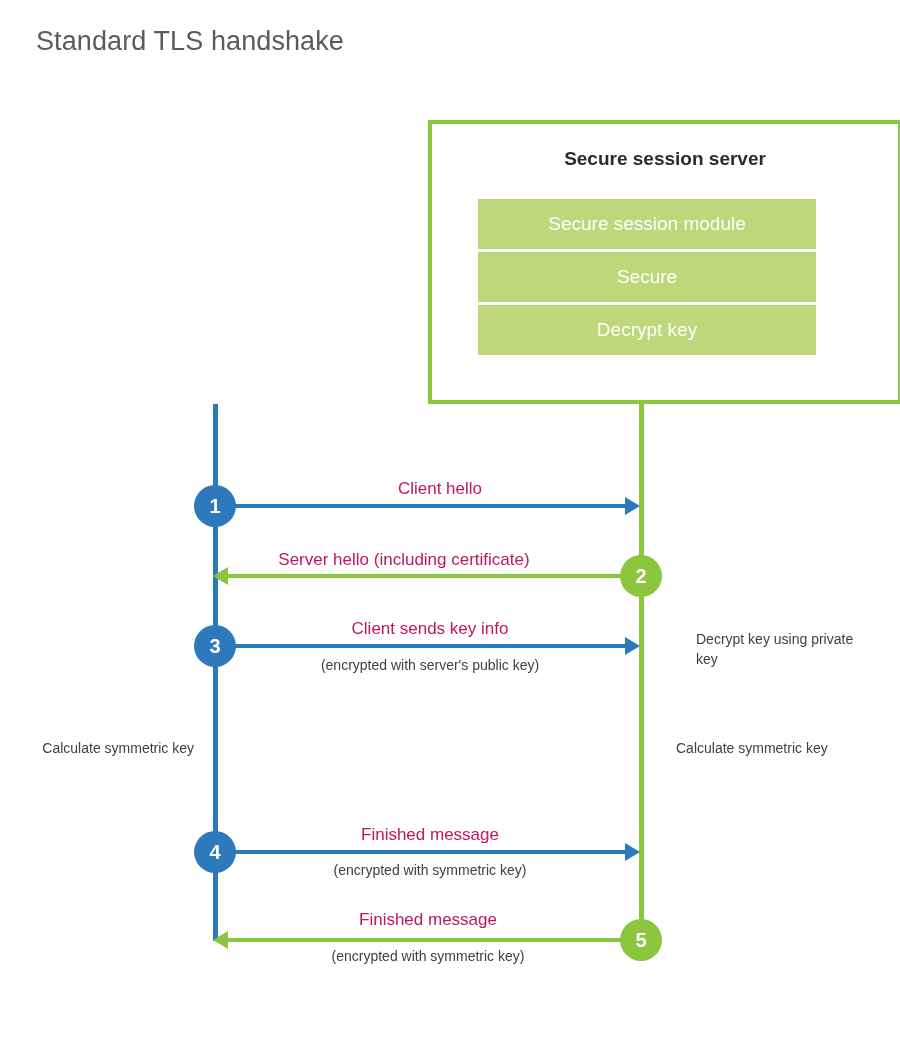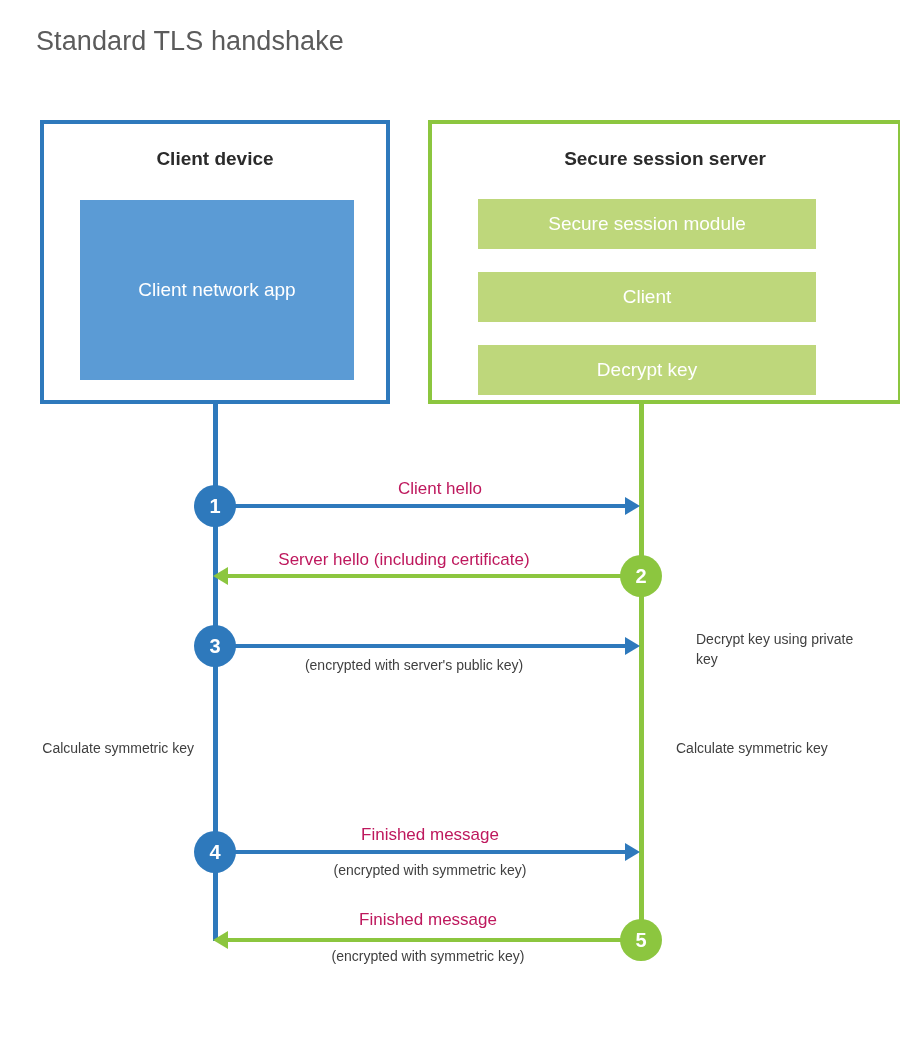--- a/index.html
+++ b/index.html
@@ -88,21 +88,21 @@
     width: 338px;
   }
   .server-bar {
     height: 50px;
     background: #BED77B;
     color: #ffffff;
     font-size: 19px;
     display: flex;
     align-items: center;
     justify-content: center;
-    margin-bottom: 23px;
+    margin-bottom: 3px;
   }
 
   
   .lifeline {
     position: absolute;
     width: 5px;
   }
   .lifeline.client {
     left: 213px;
     top: 404px;
@@ -171,51 +171,48 @@
   }
   .side-note.right-align { text-align: right; }
 </style>
 </head>
 <body>
 
 <div id="canvas">
 
   <div class="page-title">Standard TLS handshake</div>
 
-  <div class="entity-box client">
-    <div class="entity-title">Client device</div>
-    <div class="client-app">Client network app</div>
-  </div>
 
   <div class="entity-box server">
     <div class="entity-title">Secure session server</div>
     <div class="server-bars">
       <div class="server-bar">Secure session module</div>
-      <div class="server-bar">Client</div>
+      <div class="server-bar">Secure</div>
       <div class="server-bar">Decrypt key</div>
     </div>
   </div>
 
   <div class="lifeline client"></div>
   <div class="lifeline server"></div>
 
   <div class="msg-line blue" style="left:215px; top:504px; width:410px;"></div>
   <div class="arrowhead right-blue" style="left:625px; top:497px;"></div>
   <div class="step-badge blue" style="left:194px; top:485px;">1</div>
   <div class="msg-label" style="left:240px; top:479px; width:400px;">Client hello</div>
 
   <div class="msg-line green" style="left:228px; top:574px; width:400px;"></div>
   <div class="arrowhead left-green" style="left:213px; top:567px;"></div>
   <div class="step-badge green" style="left:620px; top:555px;">2</div>
   <div class="msg-label" style="left:204px; top:550px; width:400px;">Server hello (including certificate)</div>
 
   <div class="msg-line blue" style="left:215px; top:644px; width:410px;"></div>
   <div class="arrowhead right-blue" style="left:625px; top:637px;"></div>
   <div class="step-badge blue" style="left:194px; top:625px;">3</div>
-  <div class="msg-sublabel" style="left:224px; top:657px; width:380px;">(encrypted with server's public key)</div>
+  <div class="msg-label" style="left:240px; top:619px; width:380px;">Client sends key info</div>
+  <div class="msg-sublabel" style="left:240px; top:657px; width:380px;">(encrypted with server's public key)</div>
   <div class="side-note" style="left:672px; top:629px; width:170px;margin-left:24px;">Decrypt key using private key</div>
 
   <div class="side-note right-align" style="left:30px; top:738px; width:164px;">Calculate symmetric key</div>
   <div class="side-note" style="left:676px; top:738px; width:180px;">Calculate symmetric key</div>
 
   <div class="msg-line blue" style="left:215px; top:850px; width:410px;"></div>
   <div class="arrowhead right-blue" style="left:625px; top:843px;"></div>
   <div class="step-badge blue" style="left:194px; top:831px;">4</div>
   <div class="msg-label" style="left:240px; top:825px; width:380px;">Finished message</div>
   <div class="msg-sublabel" style="left:240px; top:862px; width:380px;">(encrypted with symmetric key)</div>

